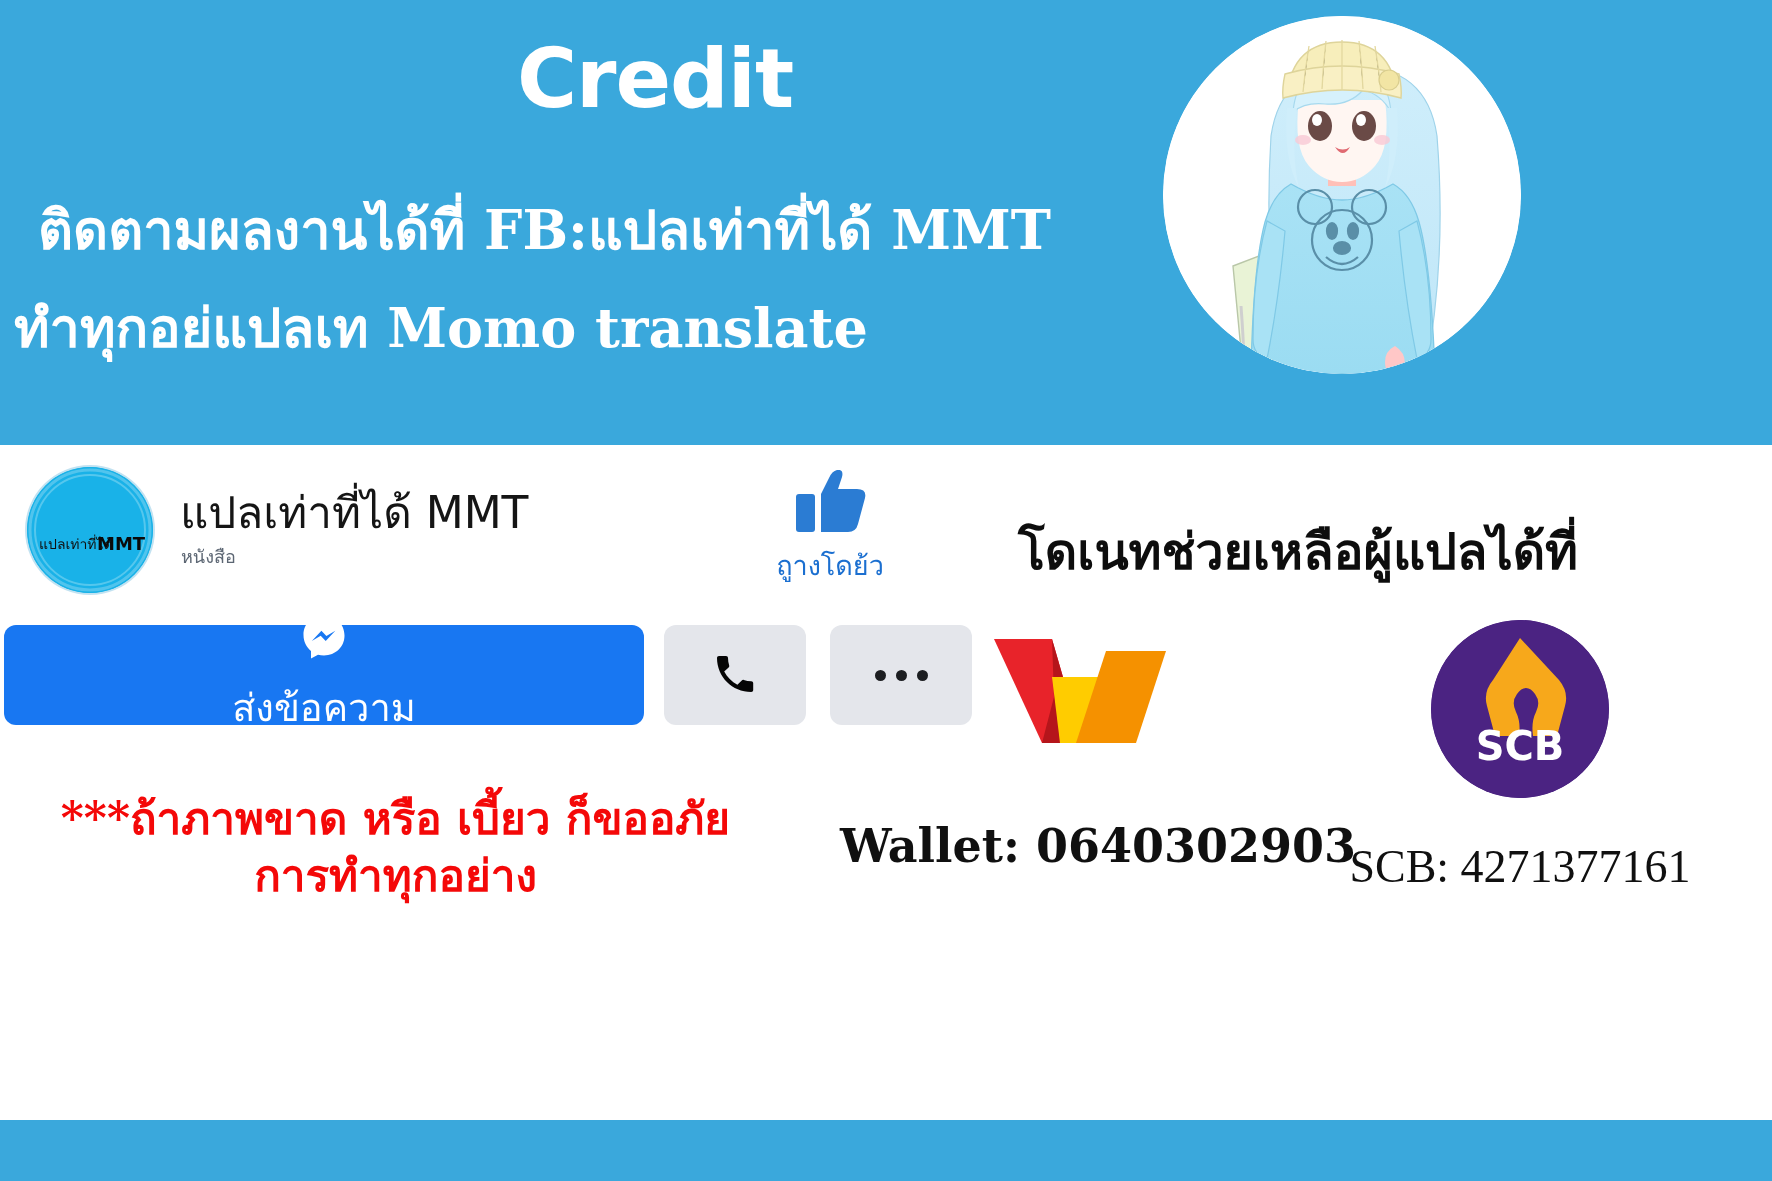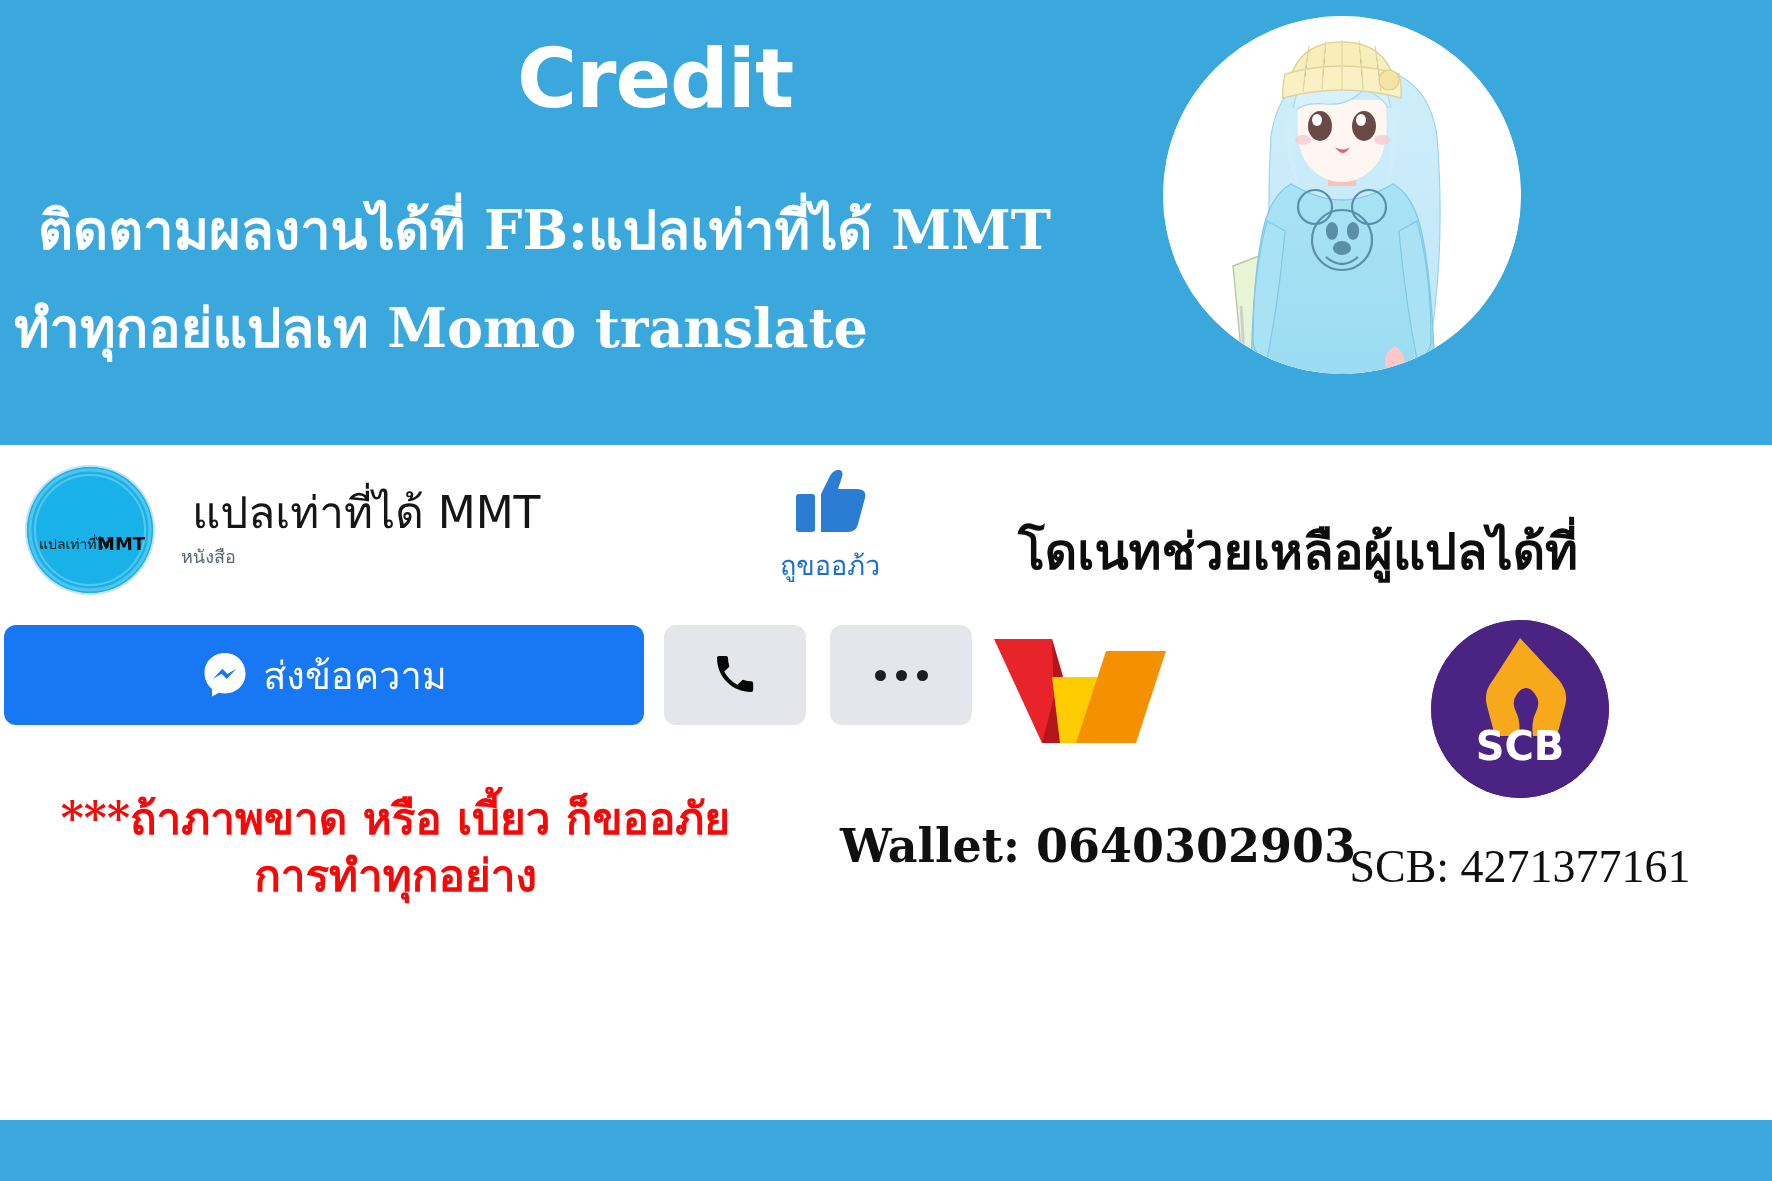--- a/index.html
+++ b/index.html
@@ -95,21 +95,20 @@
     text-align: center;
   }
   #profile-logo svg { display:block; width:126px; height:126px; }
   #page-title {
     position: absolute;
     left: 172px; top: 22px;
     font-family: "DejaVu Sans", sans-serif;
     font-size: 44px;
     color: #151515;
     white-space: nowrap;
-    margin-left: 12px;
   }
   #page-category {
     position: absolute;
     left: 173px; top: 87px;
     font-family: "DejaVu Sans", sans-serif;
     font-size: 18px;
     color: #5c6673;
     white-space: nowrap;
   }
 
@@ -152,20 +151,21 @@
     width: 640px; height: 100px;
     background: #1877f2;
     border: none;
     border-radius: 12px;
     display: flex;
     align-items: center;
     justify-content: center;
     gap: 14px;
     cursor: pointer;
     padding: 0;
+    flex-direction: column;
   }
   #btn-message-label {
     font-family: "DejaVu Sans", sans-serif;
     font-size: 38px;
     color: #ffffff;
     white-space: nowrap;
   }
   #btn-call, #btn-more {
     position: absolute;
     top: 0;
@@ -349,21 +349,21 @@
     <div id="page-category">หนังสือ</div>
   </div>
 
   <div id="like-block">
     <span id="thumb-icon">
       <svg width="72" height="66" viewBox="0 0 72 66" xmlns="http://www.w3.org/2000/svg">
         <rect x="2" y="24" width="19" height="38" rx="3" fill="#2b7cd3"></rect>
         <path d="M27 62 h27 q8 0 10 -8 l7 -26 q2 -9 -8 -9 H44 l4 -12 q2 -8 -5 -7 q-5 1 -8 8 l-8 16 Z" fill="#2b7cd3"></path>
       </svg>
     </span>
-    <div id="like-label">ถูขออภ้ว</div>
+    <div id="like-label">ถูางโดย้ว</div>
   </div>
 
   <div id="donate-heading">โดเนทช่วยเหลือผู้แปลได้ที่</div>
 
   <div id="action-row">
     <button id="btn-message">
       <span>
         <svg width="48" height="48" viewBox="0 0 48 48" xmlns="http://www.w3.org/2000/svg">
           <path d="M24 3C12.4 3 3.5 11.5 3.5 22.9c0 6.5 2.9 12.2 7.5 16v7.6l7-3.8c1.9.5 3.9.8 6 .8 11.6 0 20.5-8.5 20.5-19.9S35.6 3 24 3z" fill="#ffffff"></path>
           <path d="M11.8 28.9l9.6-10.2 5 5.2 8.9-5.2-9.6 10.2-5-5.2-8.9 5.2z" fill="#1877f2"></path>

